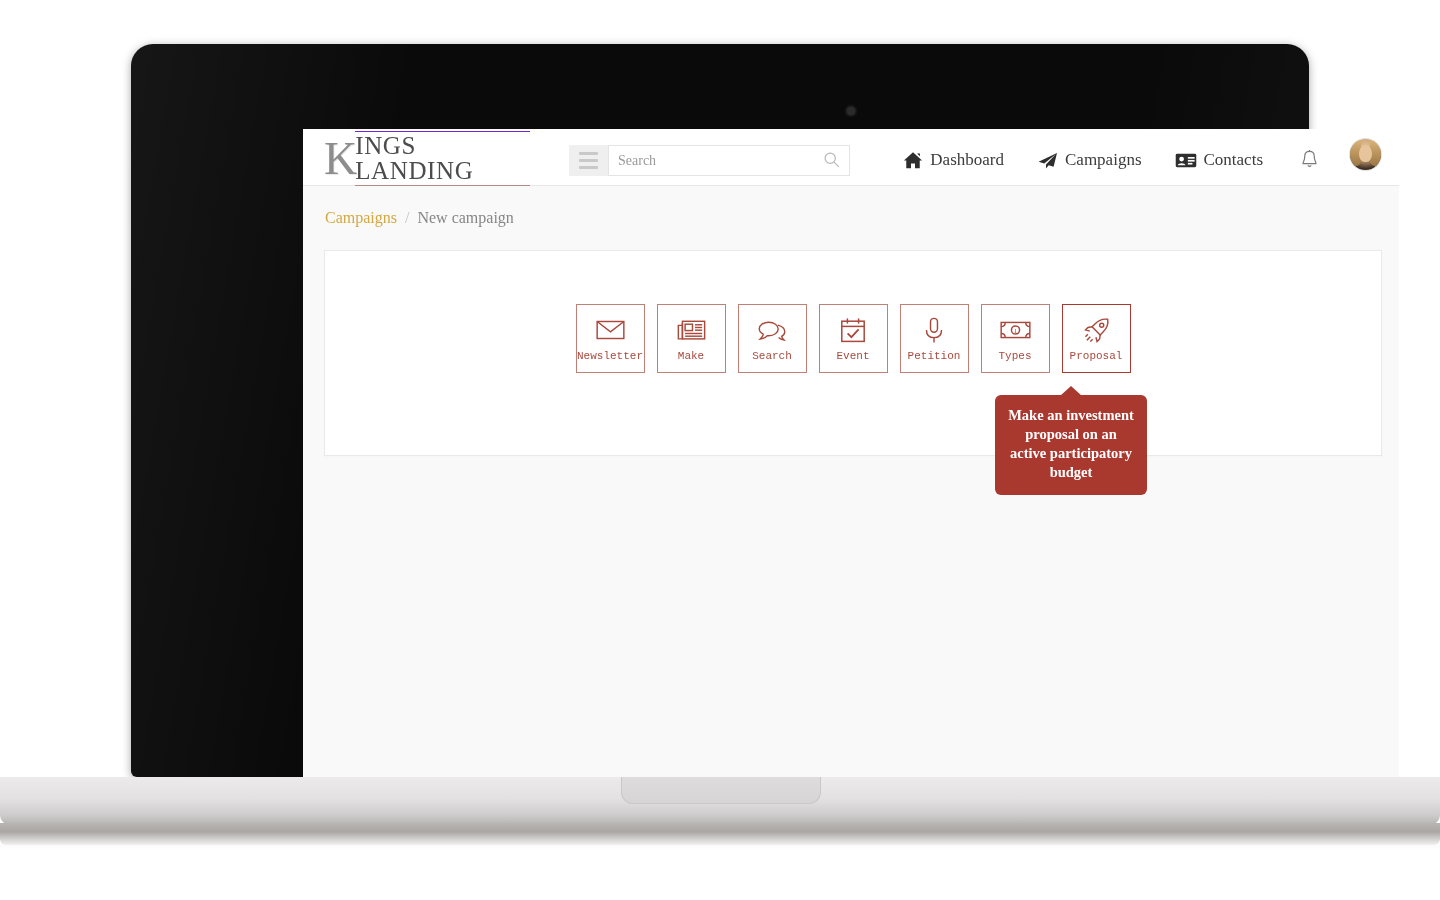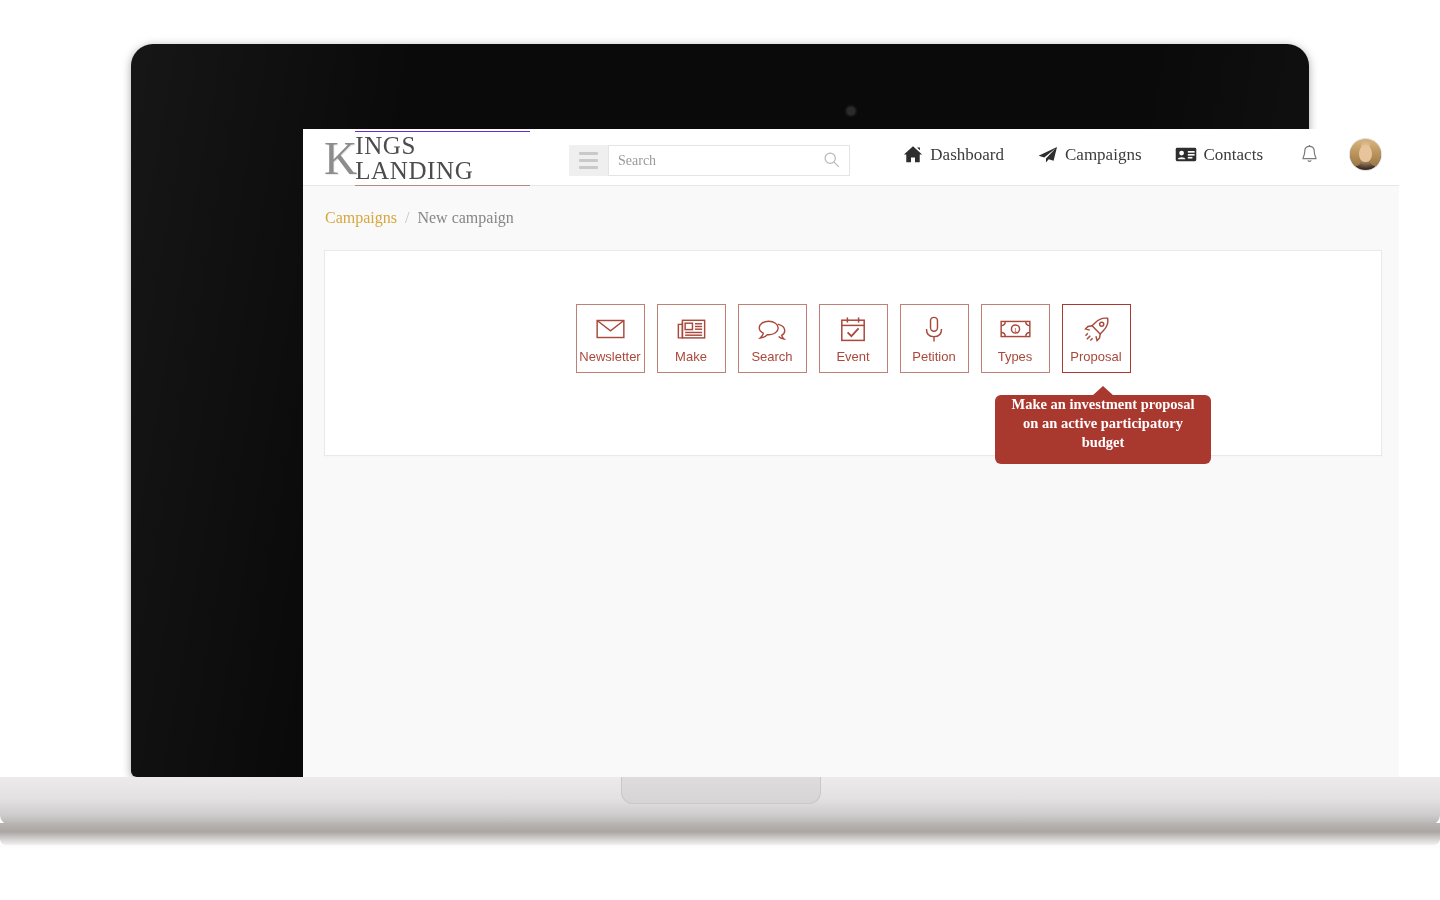--- a/index.html
+++ b/index.html
@@ -112,21 +112,21 @@
     font-family: "Liberation Serif", serif;
     font-size: 14px; color: #4a4a4a;
     padding-left: 9px; width: 180px; height: 27px;
   }
   .search-box input::placeholder { color: #9a9a9a; }
   .search-icon {
     position: absolute; right: 9px; top: 5px;
     width: 17px; height: 17px; color: #b7b7b7;
   }
 
-  .nav { position: absolute; right: 18px; top: 10px; display: flex; align-items: center; gap: 7px; }
+  .nav { position: absolute; right: 18px; top: 10px; display: flex; align-items: flex-end; gap: 7px; }
   .nav-item {
     display: flex; align-items: center; gap: 7px;
     margin-left: 26px; cursor: pointer; white-space: nowrap;
   }
   .nav-item .nav-label {
     font-family: "Liberation Serif", serif;
     font-size: 17px; color: #3c3c3c;
   }
   .nav-icon { display:flex; align-items:center; color: #2e2e2e; }
   .bell-btn { margin-left: 30px; cursor: pointer; color: #7a7a7a; display:flex; align-items:center; }
@@ -172,32 +172,32 @@
   .card {
     width: 67px; height: 67px;
     border: 1px solid #c08076;
     background: #fff;
     display: flex; flex-direction: column;
     align-items: center; justify-content: center;
     cursor: pointer; position: relative;
   }
   .card .c-icon { color: #a9493c; display:flex; align-items:center; justify-content:center; height: 30px; }
   .card .c-label {
-    font-family: Liberation Sans, sans-serif;
-    font-size: 13px; color: #a9493c; margin-top: 6px; line-height: 1;
+    font-family: Liberation Mono, monospace;
+    font-size: 11px; color: #a9493c; margin-top: 6px; line-height: 1;
   }
   .card.selected { border-color: #a9382f; }
 
   
   .tooltip {
     position: absolute; left: 692px; top: 266px;
-    width: 216px;
+    width: 152px;
     background: #a9382f;
     border-radius: 6px;
-    padding: 0 12px 12px 12px;
+    padding: 11px 12px 12px 12px;
     box-sizing: border-box;
     color: #ffffff;
     text-align: center;
     font-family: "Liberation Serif", serif;
     font-weight: bold;
     font-size: 14.5px;
     line-height: 1.32;
   }
   .tooltip .arrow {
     position: absolute; left: 50%; top: -9px; transform: translateX(-50%);

